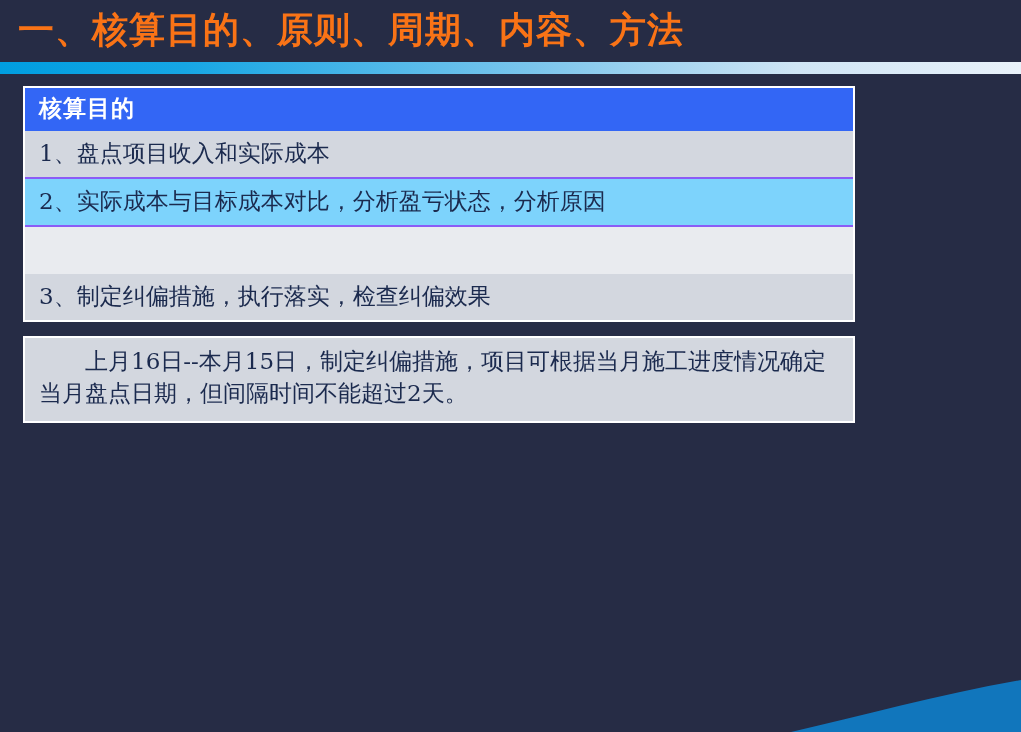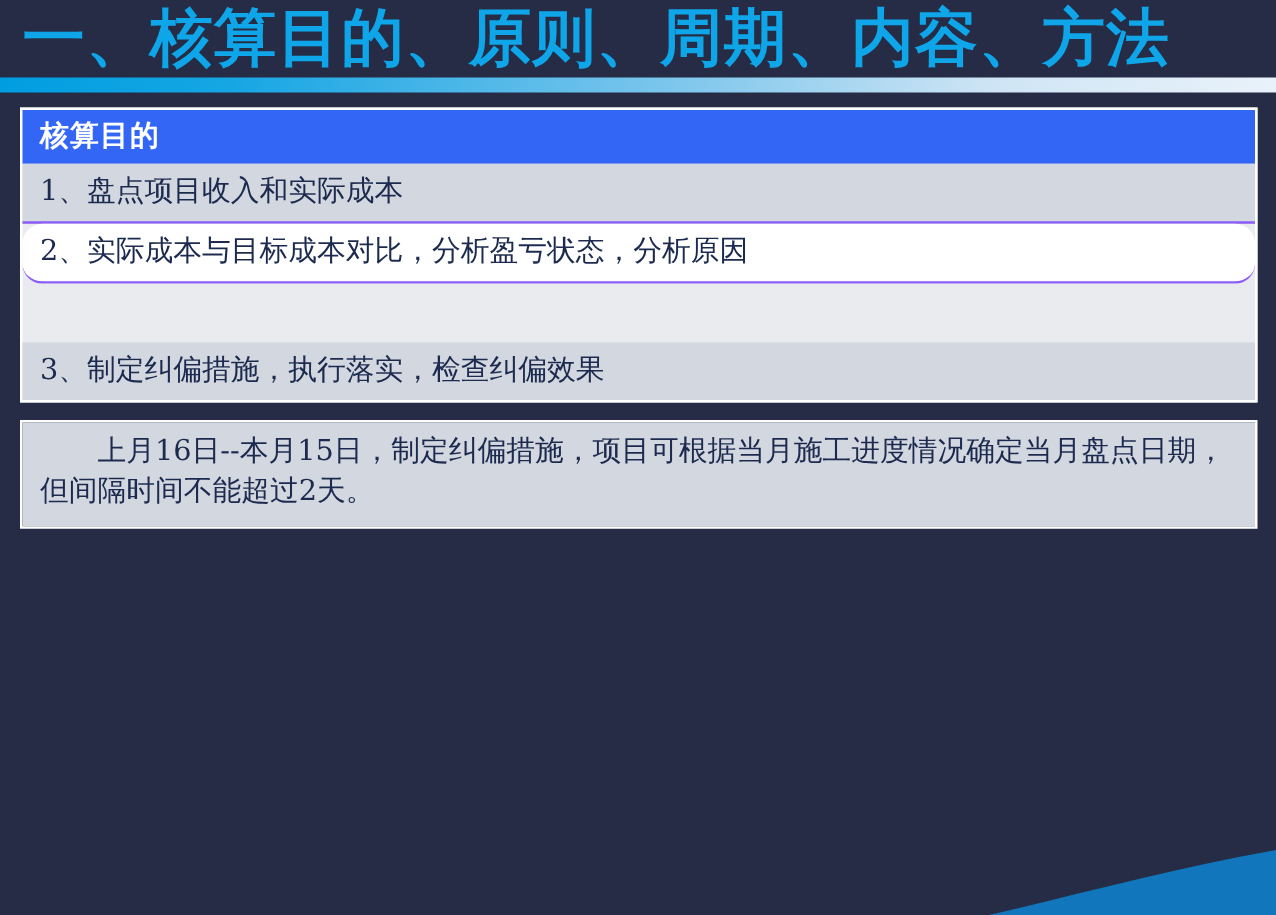--- a/index.html
+++ b/index.html
@@ -28,43 +28,43 @@
   }
   #corner-swoosh svg { display: block; }
 
   
   #slide-title {
     position: absolute;
     left: 18px;
     top: 2px;
     height: 56px;
     line-height: 56px;
-    color: #0ea5e9;
-    font-size: 50px;
+    color: #f97316;
+    font-size: 36px;
     font-weight: bold;
     letter-spacing: 1px;
     white-space: nowrap;
   }
 
   
   #title-rule {
     position: absolute;
     left: 0;
     top: 62px;
     width: 1021px;
     height: 12px;
     background: linear-gradient(to right, #009ee0 0%, #16a6e4 18%, #7ac5ec 52%, #cfe5f5 78%, #e9f2fa 100%);
   }
 
   
   #cards {
     position: absolute;
-    left: 16px;
+    left: 23px;
     top: 86px;
-    width: 990px;
+    width: 832px;
   }
 
   .card {
     border: 2px solid #ffffff;
     margin-bottom: 14px;
     background: #e9ebef;
   }
 
   .card-header {
     background: #3366f5;
@@ -81,21 +81,21 @@
     font-family: "DejaVu Serif", "Liberation Serif", serif;
     color: #1b2a4e;
     font-size: 23px;
     line-height: 1.0;
     padding: 11px 14px 12px 14px;
     border-bottom: 2px solid #8b5cf6;
     white-space: nowrap;
   }
   .row:last-child { border-bottom: none; margin-top: 47px; }
   .row.shade-dark  { background: #d3d7df; }
-  .row.shade-light { background: #ffffff; border-radius: 16px; }
+  .row.shade-light { background: #7dd3fc; }
 
   
   .para-body {
     background: #d3d7df;
     font-family: "DejaVu Serif", "Liberation Serif", serif;
     color: #1b2a4e;
     font-size: 23px;
     line-height: 1.38;
     padding: 8px 14px 12px 14px;
     text-indent: 46px;

